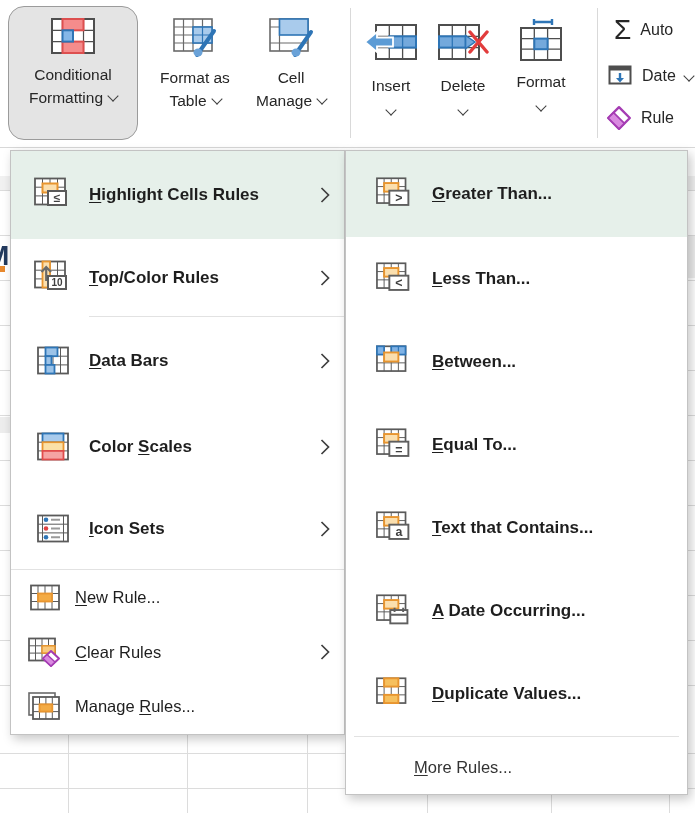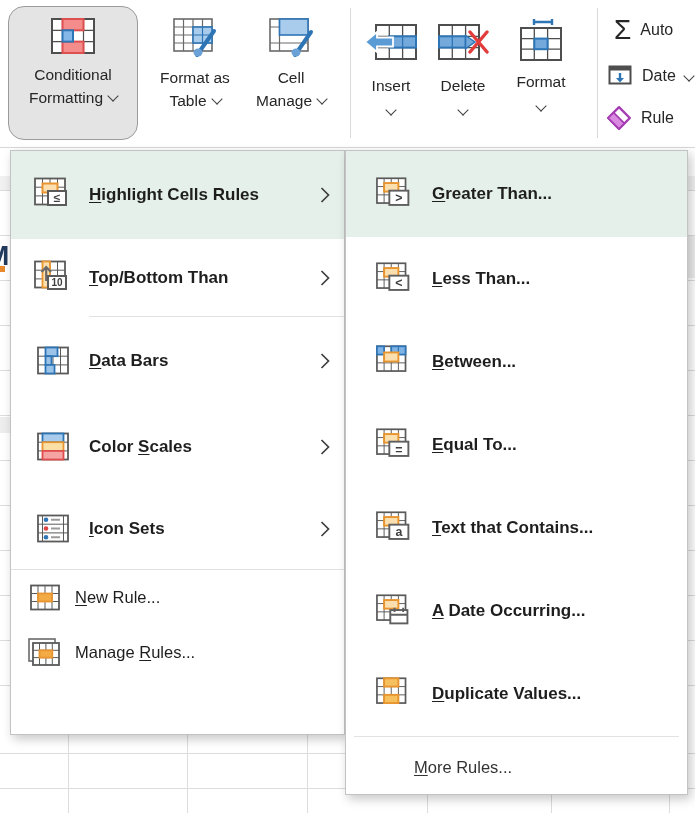--- a/index.html
+++ b/index.html
@@ -229,21 +229,21 @@
       <span class="mi-icon">
         <svg width="42" height="36" viewBox="0 0 42 36">
           <rect x="1" y="1.5" width="30" height="26" fill="#fff" stroke="#5a5a5a" stroke-width="1.8"></rect>
           <path d="M16 1.5V27.5 M23.5 1.5V27.5 M1 10.2H31 M1 18.9H31" stroke="#5a5a5a" stroke-width="1" fill="none"></path>
           <rect x="8.5" y="1.5" width="7.5" height="26" fill="#fbdfae" stroke="#e8952f" stroke-width="1.8"></rect>
           <path d="M12.2 21V8 M7.5 12 L12.2 7 L17 12" stroke="#6a6a6a" stroke-width="2.2" fill="none"></path>
           <rect x="14" y="16" width="18" height="13" fill="#fff" stroke="#5a5a5a" stroke-width="2"></rect>
           <text x="23" y="26" font-size="10" font-weight="bold" fill="#3f3f3f" text-anchor="middle">10</text>
         </svg>
       </span>
-      <span class="mi-label"><span></span><span class="key">T</span><span>op/Bottom Than</span></span>
+      <span class="mi-label"><span></span><span class="key">T</span><span>op/Color Rules</span></span>
       <span class="mi-arrow">
         <svg width="10" height="17" viewBox="0 0 10 17">
             <polyline points="1.5,1.5 8.5,8.5 1.5,15.5" fill="none" stroke="#3f3f3f" stroke-width="1.7"></polyline>
           </svg>
       </span>
     </div>
 
     <div class="sep inset"></div>
 
     <div class="mi g" style="height:87px">
@@ -307,20 +307,37 @@
       <span class="mi-icon">
         <svg width="30" height="27" viewBox="0 0 30 27">
           <rect x="1" y="1.5" width="28" height="24" fill="#fff" stroke="#5a5a5a" stroke-width="1.8"></rect>
           <path d="M8 1.5V25.5 M15 1.5V25.5 M22 1.5V25.5 M1 9.5H29 M1 17.5H29" stroke="#5a5a5a" stroke-width="1" fill="none"></path>
           <rect x="8" y="9.5" width="14" height="8" fill="#f3ab45" stroke="#e8952f" stroke-width="1.8"></rect>
         </svg>
       </span>
       <span class="mi-label"><span></span><span class="key">N</span><span>ew Rule...</span></span>
     </div>
 
+    <div class="mi small" style="height:54px">
+      <span class="mi-icon">
+        <svg width="34" height="31" viewBox="0 0 34 31">
+          <rect x="1" y="1.5" width="26" height="22" fill="#fff" stroke="#5a5a5a" stroke-width="1.8"></rect>
+          <path d="M7.5 1.5V23.5 M14 1.5V23.5 M20.5 1.5V23.5 M1 8.8H27 M1 16.1H27" stroke="#5a5a5a" stroke-width="1" fill="none"></path>
+          <rect x="14" y="8.8" width="13" height="7.3" fill="#f9c97e" stroke="#e8952f" stroke-width="1.5"></rect>
+          <polygon points="23,14 31,21.5 23,29 15,21.5" fill="#fff" stroke="#a53cb3" stroke-width="2" stroke-linejoin="round"></polygon>
+          <polygon points="15,21.5 19,17.5 27,25 23,29" fill="#d98ae0" stroke="#a53cb3" stroke-width="1.4" stroke-linejoin="round"></polygon>
+        </svg>
+      </span>
+      <span class="mi-label"><span></span><span class="key">C</span><span>lear Rules</span></span>
+      <span class="mi-arrow">
+        <svg width="10" height="17" viewBox="0 0 10 17">
+            <polyline points="1.5,1.5 8.5,8.5 1.5,15.5" fill="none" stroke="#3f3f3f" stroke-width="1.7"></polyline>
+          </svg>
+      </span>
+    </div>
 
     <div class="mi small" style="height:55px">
       <span class="mi-icon">
         <svg width="34" height="30" viewBox="0 0 34 30">
           <rect x="1" y="1" width="26" height="22" fill="#fff" stroke="#6a6a6a" stroke-width="1.6"></rect>
           <rect x="5" y="5" width="26" height="22" fill="#fff" stroke="#5a5a5a" stroke-width="1.8"></rect>
           <path d="M11.5 5V27 M17.9 5V27 M24.3 5V27 M5 12.3H31 M5 19.6H31" stroke="#5a5a5a" stroke-width="1" fill="none"></path>
           <rect x="11.5" y="12.3" width="12.8" height="7.3" fill="#f3ab45" stroke="#e8952f" stroke-width="1.8"></rect>
         </svg>
       </span>

